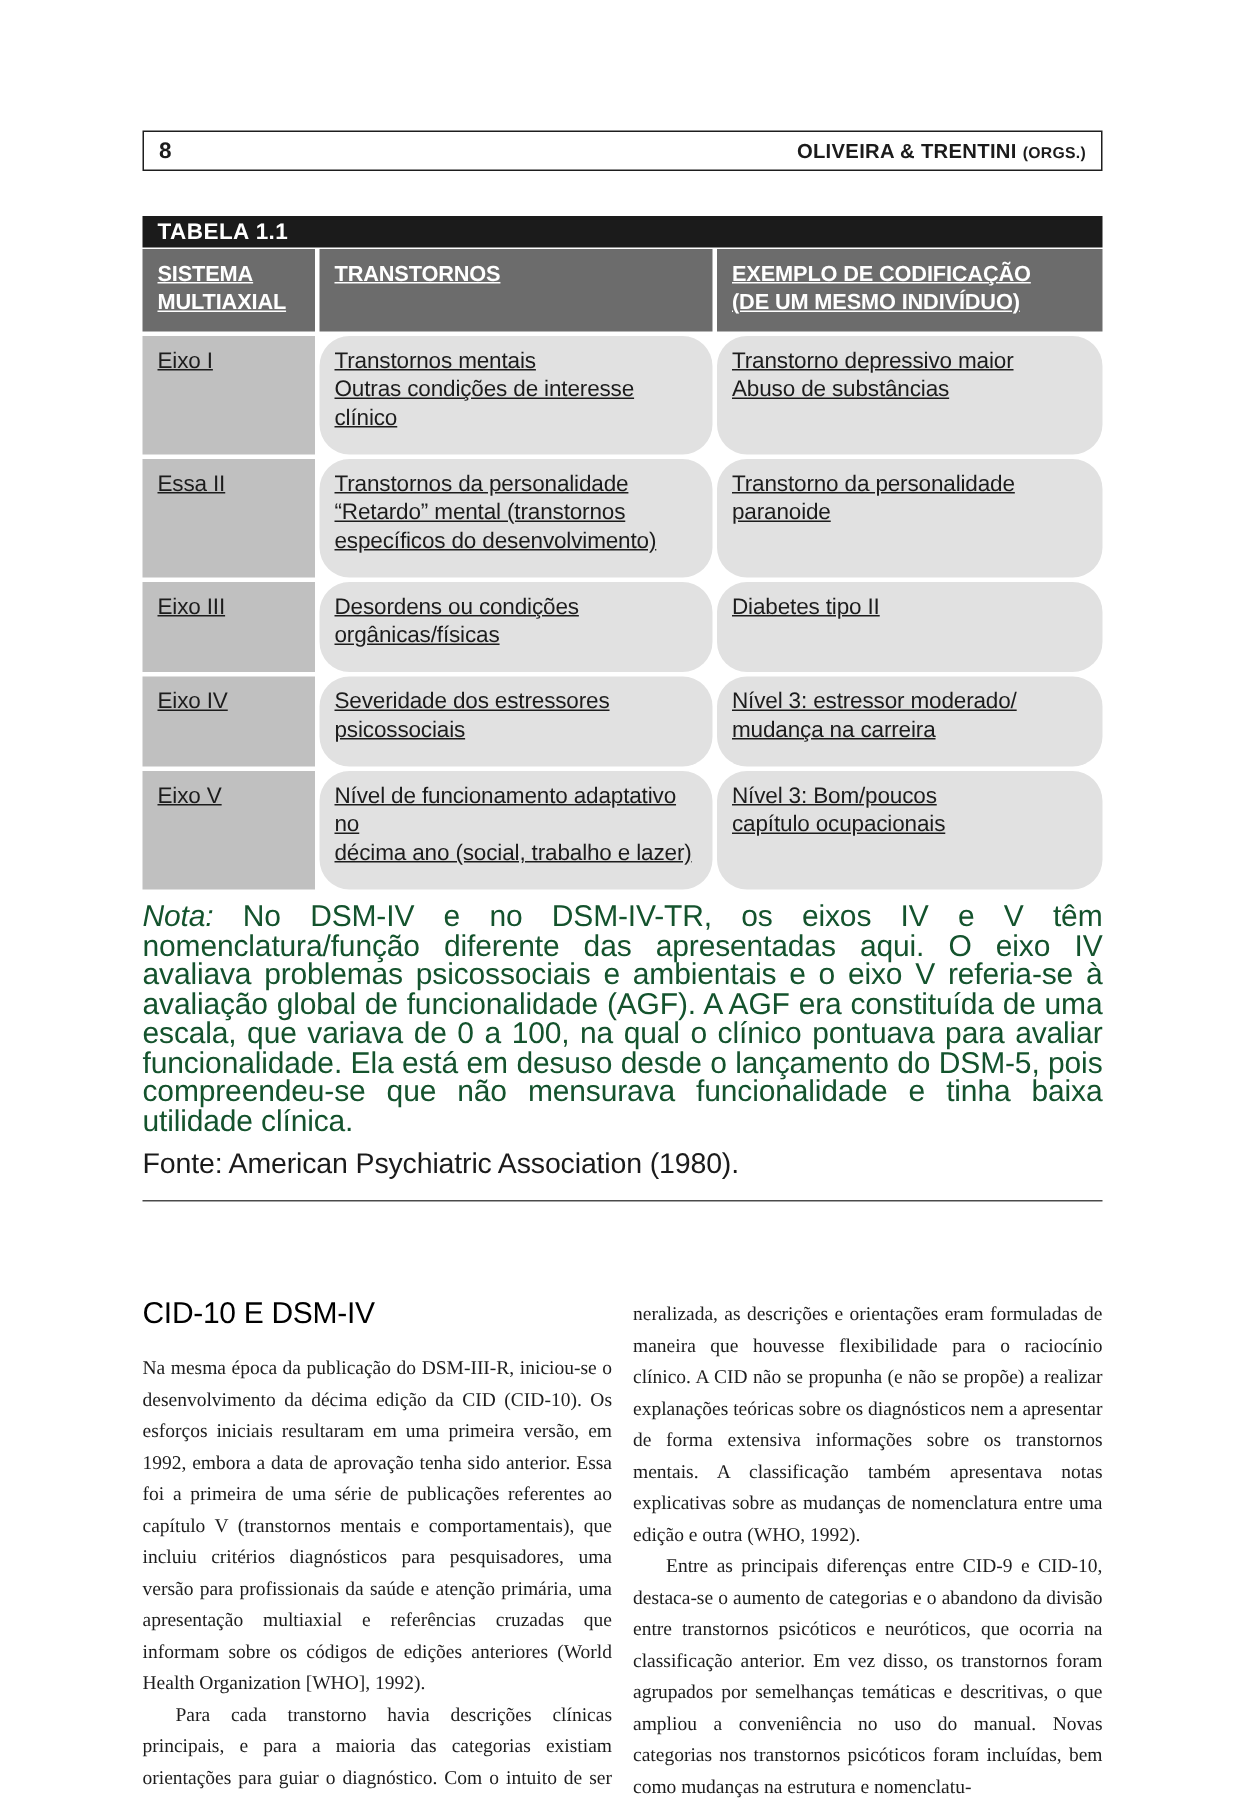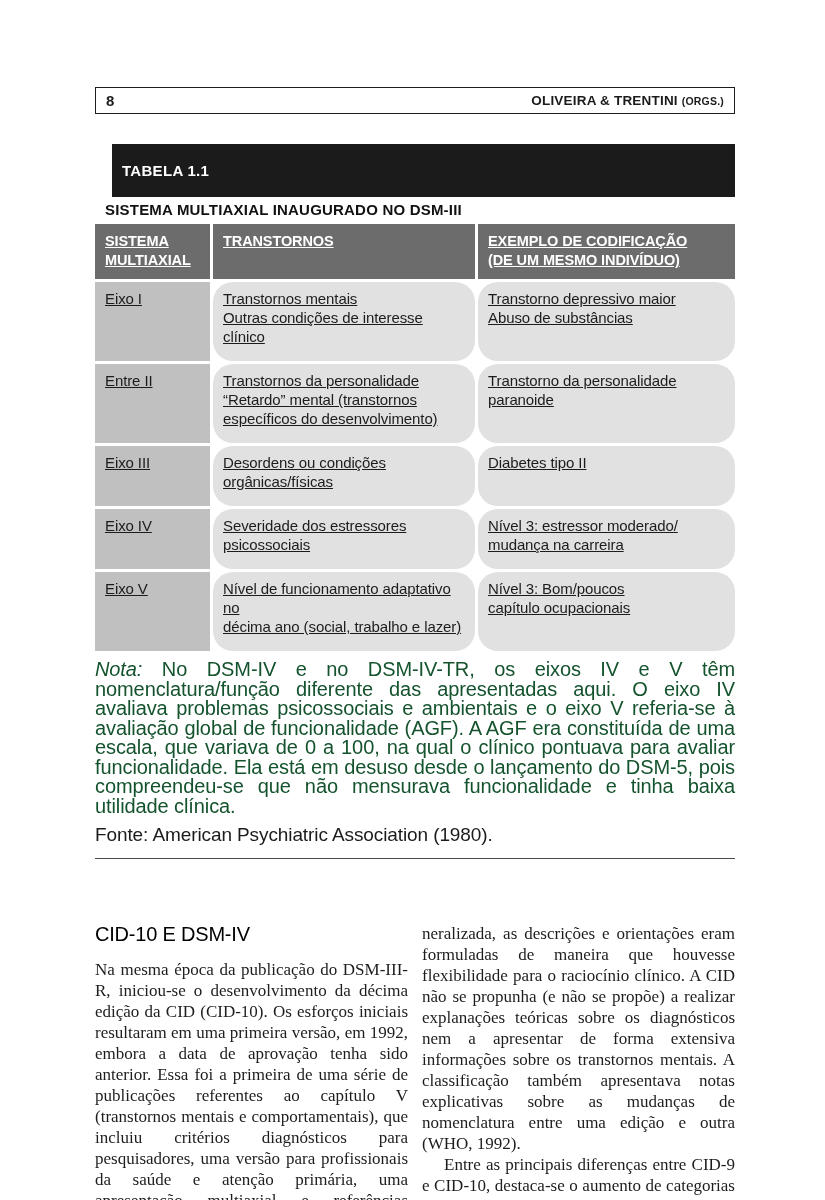--- a/index.html
+++ b/index.html
@@ -25,21 +25,21 @@
     padding:0 10px;
   }
   .page-number{font-weight:bold;font-size:15px;}
   .running-title{font-weight:bold;font-size:13.5px;letter-spacing:.2px;}
   .running-title .suffix{font-size:10.5px;}
 
   
   .table-block{margin-top:30px;}
   .table-label{
     background:var(--black-bar);color:#fff;font-weight:bold;
-    font-size:15px;line-height:21px;padding:16px 10px;letter-spacing:.3px;margin-left:17px;
+    font-size:15px;line-height:21px;padding:0 10px;letter-spacing:.3px;
   }
   .table-title{
     font-weight:bold;font-size:15px;color:#111;
     padding:4px 0 5px 10px;letter-spacing:.2px;
   }
   .grid{
     display:grid;grid-template-columns:115px 262px 1fr;
     gap:3px;background:#fff;margin-top:1px;
   }
   .cell{
@@ -62,53 +62,52 @@
   .rule{margin-top:12px;border:0;border-top:1.5px solid #4a4a4a;height:0;}
 
   
   .columns{margin-top:64px;display:flex;gap:14px;}
   .col{width:313px;}
   .section-heading{
     font-weight:normal;font-size:20px;letter-spacing:-.2px;color:#000;
     margin:0 0 14px 0;line-height:22px;
   }
   .para{
-    font-family:"Liberation Serif",serif;font-size:17px;line-height:21px;
+    font-family:"Liberation Serif",serif;font-size:13px;line-height:21px;
     text-align:justify;color:#1d1d1d;margin:0;
   }
   .para.indent{text-indent:22px;}
 </style>
 </head>
 <body>
 
 <div class="content">
 
   <div class="page-header">
     <span class="page-number">8</span>
     <span class="running-title"><span>OLIVEIRA &amp; TRENTINI </span><span class="suffix">(ORGS.)</span></span>
   </div>
 
   <div class="table-block">
     <div class="table-label">TABELA 1.1</div>
-    <div class="table-title">SISTEMA MULTIAXIAL INAUGURADO NO DSM-III</div>
 
     <div class="grid">
       <div class="cell head">SISTEMA
 MULTIAXIAL</div>
       <div class="cell head">TRANSTORNOS</div>
       <div class="cell head">EXEMPLO DE CODIFICAÇÃO
 (DE UM MESMO INDIVÍDUO)</div>
 
       <div class="cell axis">Eixo I</div>
       <div class="cell body">Transtornos mentais
 Outras condições de interesse clínico</div>
       <div class="cell body">Transtorno depressivo maior
 Abuso de substâncias</div>
 
-      <div class="cell axis">Entre II</div>
+      <div class="cell axis">Essa II</div>
       <div class="cell body">Transtornos da personalidade
 “Retardo” mental (transtornos
 específicos do desenvolvimento)</div>
       <div class="cell body">Transtorno da personalidade
 paranoide</div>
 
       <div class="cell axis">Eixo III</div>
       <div class="cell body">Desordens ou condições
 orgânicas/físicas</div>
       <div class="cell body">Diabetes tipo II</div>

